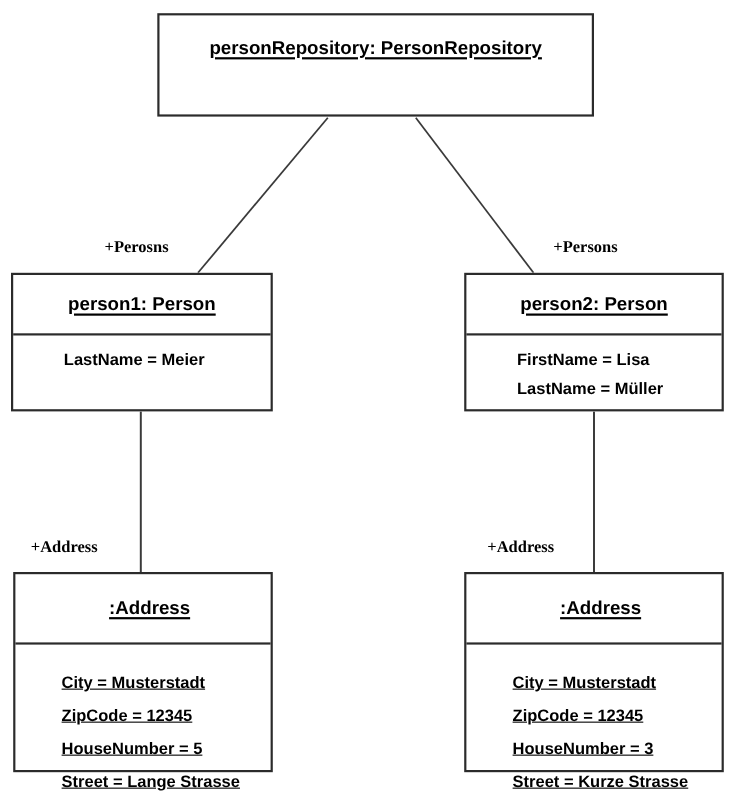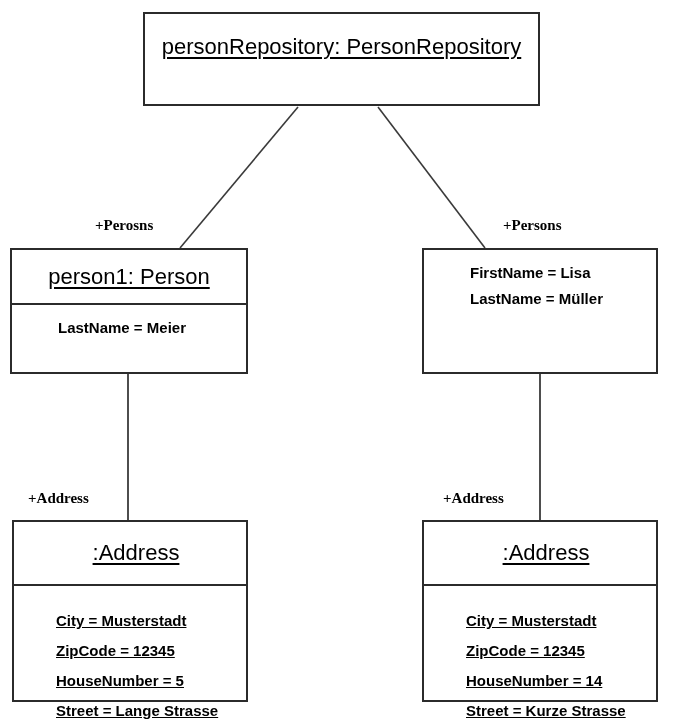--- a/index.html
+++ b/index.html
@@ -29,22 +29,22 @@
     background: #ffffff;
     border: 2px solid #2b2b2b;
     box-sizing: border-box;
     display: flex;
     flex-direction: column;
   }
   .node-title {
     display: flex;
     align-items: center;
     justify-content: center;
-    font-weight: normal;
-    font-size: 22px;
+    font-weight: bold;
+    font-size: 17px;
     text-decoration: underline;
     text-underline-offset: 3px;
     text-decoration-thickness: 1.5px;
     box-sizing: border-box;
   }
   .title-compartment {
     flex: 0 0 auto;
     border-bottom: 2px solid #2b2b2b;
     display: flex;
     align-items: center;
@@ -112,20 +112,23 @@
   <div class="uml-node person-node" id="node-person1">
     <div class="title-compartment">
       <span class="node-title">person1: Person</span>
     </div>
     <div class="attr-compartment">
       <div class="attr-line">LastName = Meier</div>
     </div>
   </div>
 
   <div class="uml-node person-node" id="node-person2">
+    <div class="title-compartment">
+      <span class="node-title">person2: Person</span>
+    </div>
     <div class="attr-compartment">
       <div class="attr-line">FirstName = Lisa</div>
       <div class="attr-line">LastName = Müller</div>
     </div>
   </div>
 
   <div class="uml-node address-node" id="node-address1">
     <div class="title-compartment">
       <span class="node-title">:Address</span>
     </div>
@@ -137,21 +140,21 @@
     </div>
   </div>
 
   <div class="uml-node address-node" id="node-address2">
     <div class="title-compartment">
       <span class="node-title">:Address</span>
     </div>
     <div class="attr-compartment">
       <div class="attr-line">City = Musterstadt</div>
       <div class="attr-line">ZipCode = 12345</div>
-      <div class="attr-line">HouseNumber = 14</div>
+      <div class="attr-line">HouseNumber = 3</div>
       <div class="attr-line">Street = Kurze Strasse</div>
     </div>
   </div>
 
   <div class="edge-label" id="label-persons-left">+Perosns</div>
   <div class="edge-label" id="label-persons-right">+Persons</div>
   <div class="edge-label" id="label-address-left">+Address</div>
   <div class="edge-label" id="label-address-right">+Address</div>
 
 </div>

